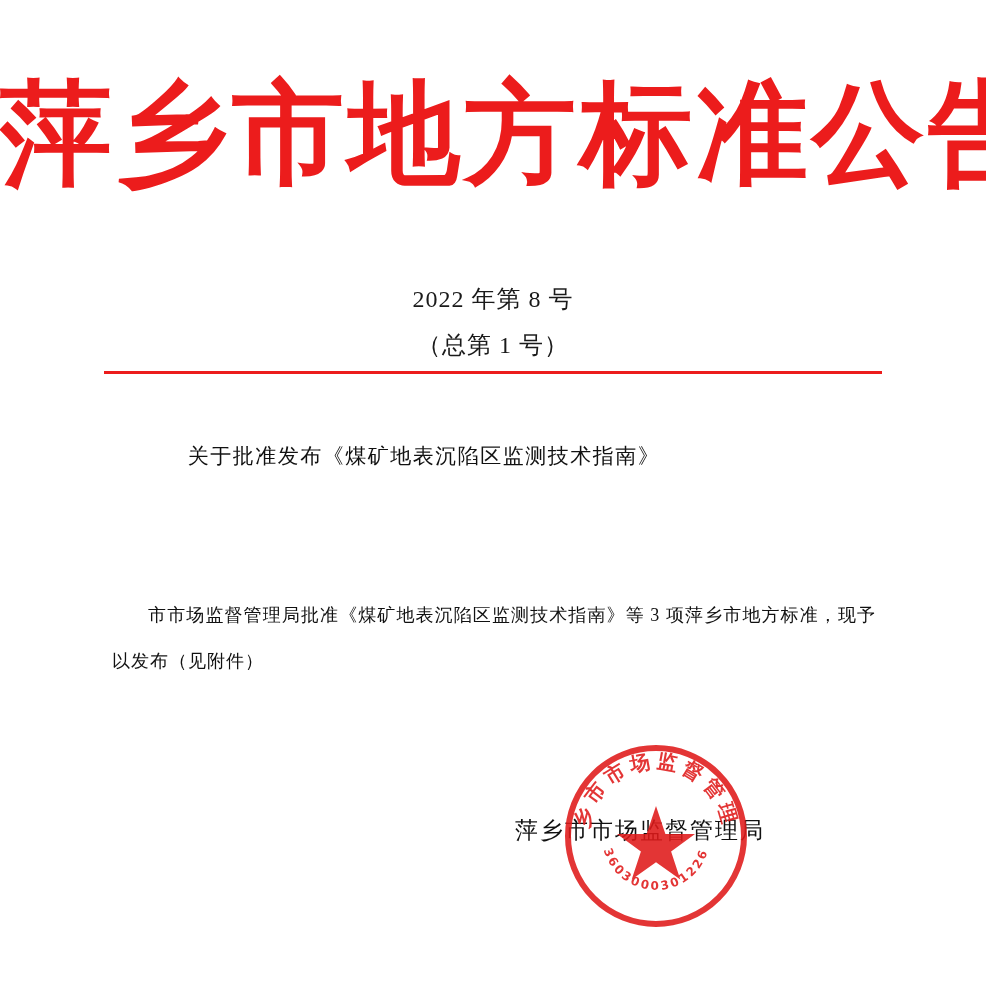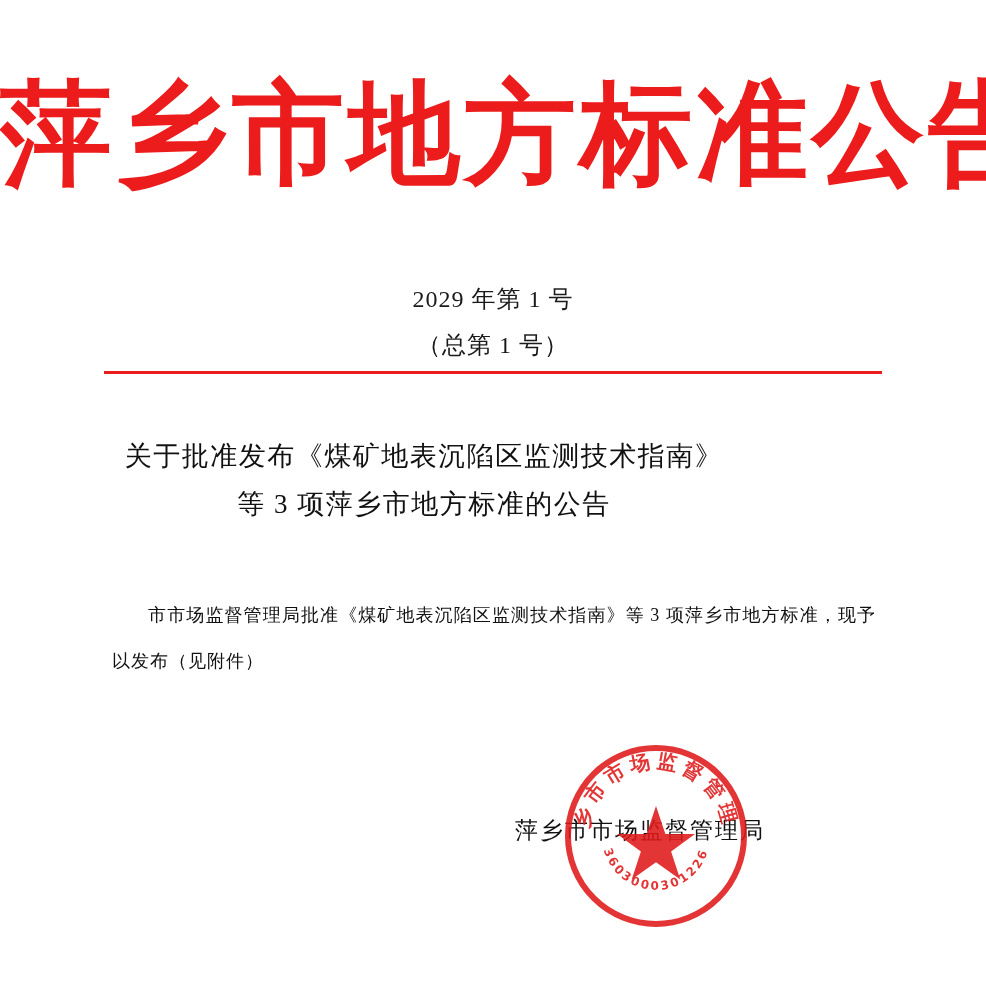--- a/index.html
+++ b/index.html
@@ -64,21 +64,21 @@
     background: #ec1c1c;
   }
 
   
   .doc-title {
     position: absolute;
     top: 432px;
     left: 0;
     width: 848px;
     text-align: center;
-    font-size: 27px;
+    font-size: 21px;
     line-height: 48px;
     letter-spacing: 1.5px;
     color: #111111;
   }
   .doc-title .t-line { display: block; }
 
   
   .body-text {
     position: absolute;
     top: 592px;
@@ -120,29 +120,28 @@
   .seal svg { display: block; }
 </style>
 </head>
 <body>
 
 <div class="page">
 
   <div class="masthead">萍乡市地方标准公告</div>
 
   <div class="issue-block">
-    <div class="issue-line">2029 年第 1 号</div>
+    <div class="issue-line">2022 年第 8 号</div>
     <div class="issue-line">（总第 1 号）</div>
   </div>
 
   <div class="rule"></div>
 
   <div class="doc-title">
     <span class="t-line">关于批准发布《煤矿地表沉陷区监测技术指南》</span>
-    <span class="t-line">等 3 项萍乡市地方标准的公告</span>
   </div>
 
   <div class="body-text"><span class="indent"></span><span>市市场监督管理局批准《煤矿地表沉陷区监测技术指南》等 3 项萍乡市地方标准，现予以发布（见附件）</span></div>
 
   <div class="signature">
     <div>萍乡市市场监督管理局</div>
   </div>
 
   <div class="seal">
     <svg width="188" height="188" viewBox="0 0 188 188" aria-hidden="true">

